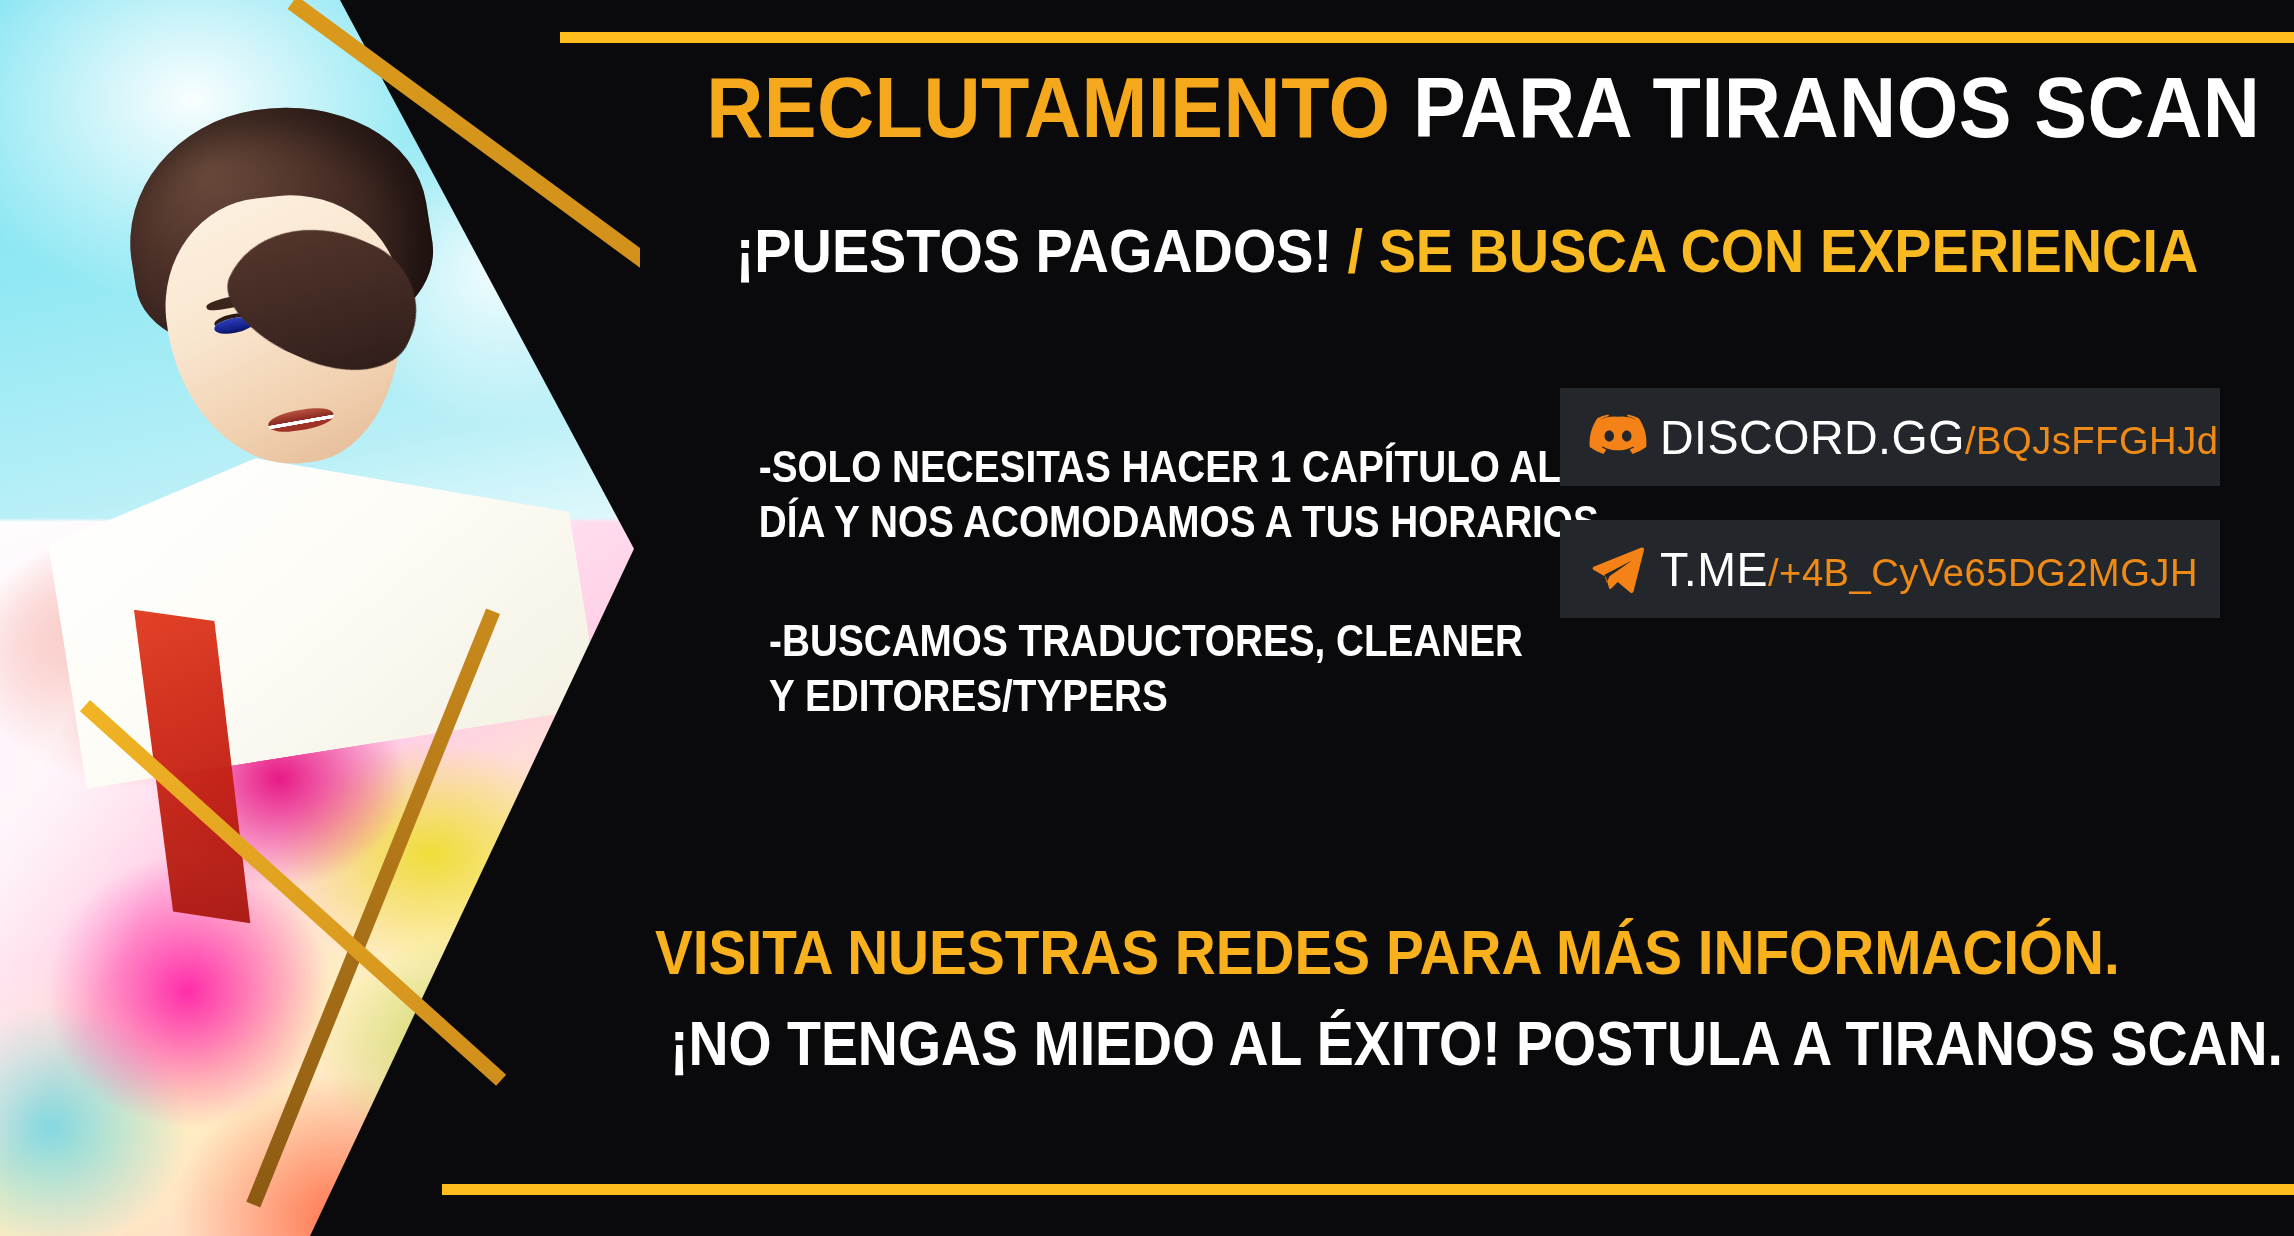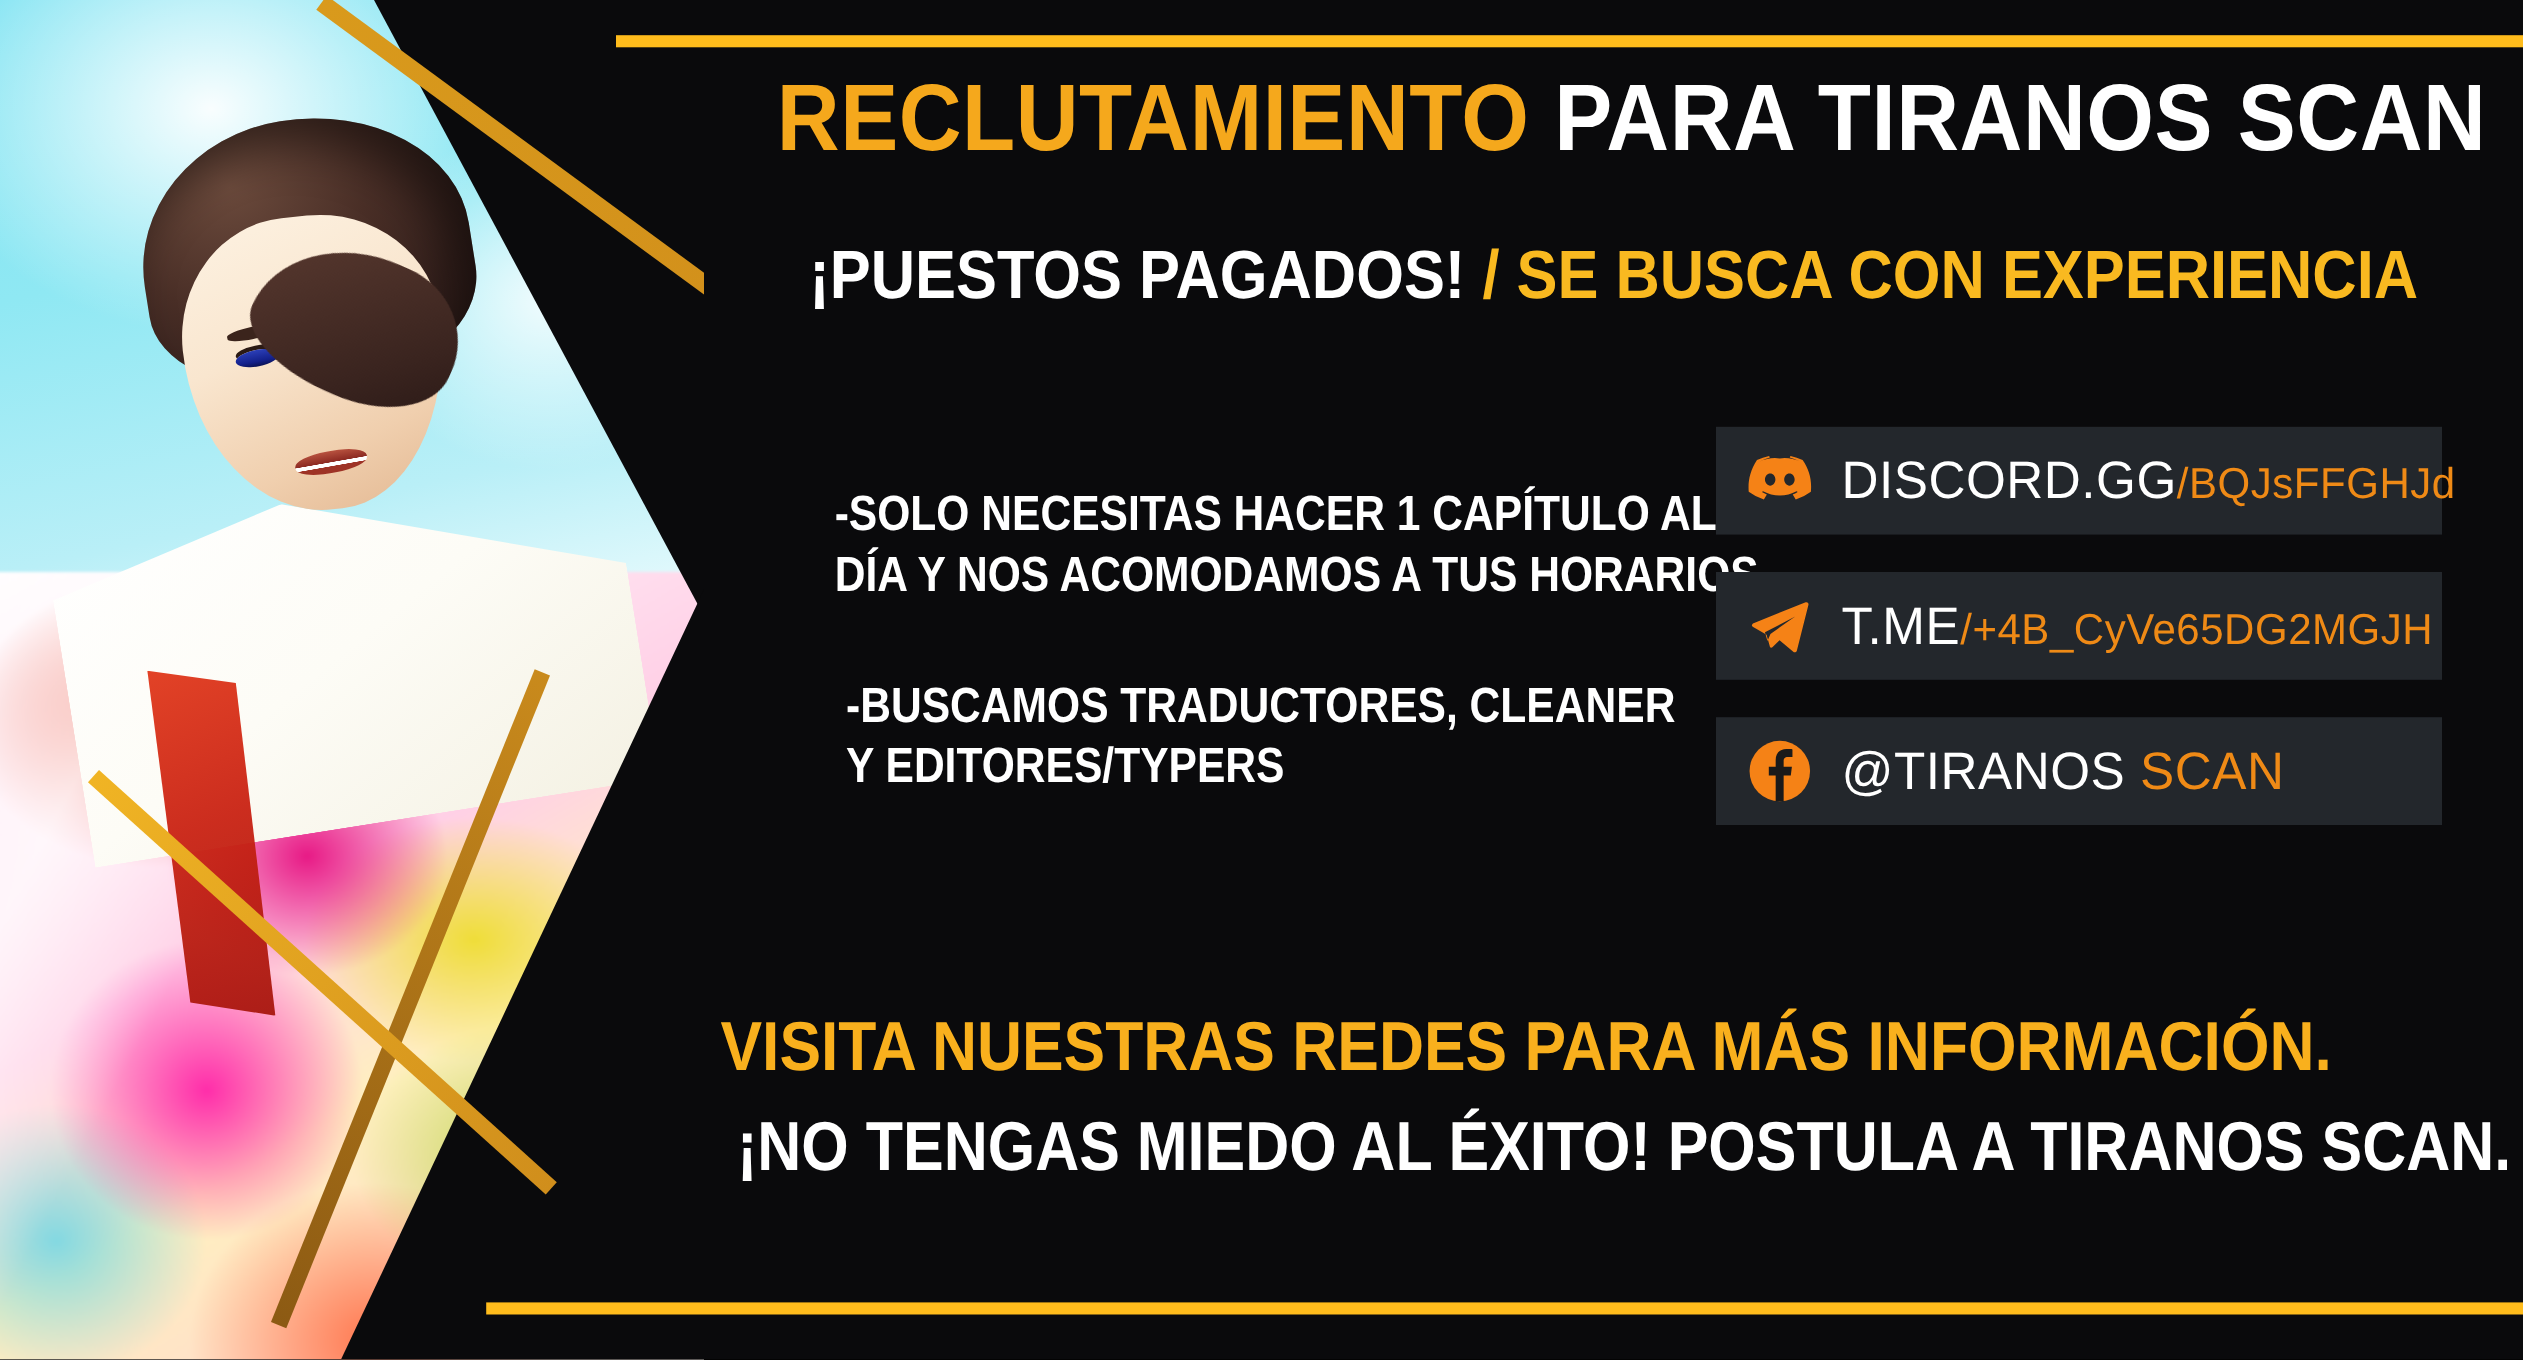--- a/index.html
+++ b/index.html
@@ -104,21 +104,21 @@
 
   
   .bullets{position:absolute;left:700px;top:440px;width:840px;text-align:center;}
   .bullet{color:#fff;font-weight:700;font-size:45px;line-height:1.22;
      transform:scaleX(.86);transform-origin:center top;white-space:nowrap;}
   .bullet.b2{margin-top:64px;text-align:left;padding-left:12px;}
   .bullet .ln{display:block;}
 
   
   .contacts{position:absolute;left:1560px;top:388px;width:660px;}
-  .contact{display:flex;align-items:center;gap:26px;
+  .contact{display:flex;align-items:center;gap:12px;
      background:#23272c;height:98px;padding:0 28px;margin-bottom:34px;}
   .contact .ic{width:60px;height:60px;flex:0 0 60px;display:flex;align-items:center;justify-content:center;}
   .contact .txt{font-size:48px;font-weight:400;letter-spacing:.5px;white-space:nowrap;
      transform:scaleX(.97);transform-origin:left center;}
   .c-white{color:#ffffff;}
   .c-orange{color:#ef8a16;}
   .sm{font-size:.82em;}
 
   
   .cta{position:absolute;left:580px;top:918px;width:1500px;}
@@ -195,31 +195,20 @@
       <span class="ic">
         <svg width="60" height="60" viewBox="0 0 24 24" fill="#f58216">
           <path d="M2 11.2 21.4 3.4c.6-.2 1.2.3 1 1L18.2 21c-.2.6-.9.8-1.3.4l-5-4.2-2.6 2.6c-.3.3-.8.2-.9-.2l-1.2-4.4L2.3 12.4c-.6-.2-.6-1 0-1.2Zm6.6 3.7 9-6.3-11 5.7.9 3.2Z"></path>
         </svg>
       </span>
       <span class="txt">
         <span class="c-white">T.ME</span><span class="c-orange sm">/+4B_CyVe65DG2MGJH</span>
       </span>
     </div>
 
-    <div class="contact">
-      <span class="ic">
-        <svg width="60" height="60" viewBox="0 0 24 24">
-          <circle cx="12" cy="12" r="11" fill="#f58216"></circle>
-          <path d="M13.4 23V13.6h2.6l.4-3.2h-3V8.4c0-.9.3-1.5 1.6-1.5h1.6V4.1C16.3 4 15.4 4 14.4 4c-2.3 0-3.9 1.4-3.9 4v2.4H8v3.2h2.5V23h2.9Z" fill="#1a1a1a"></path>
-        </svg>
-      </span>
-      <span class="txt">
-        <span class="c-white">@TIRANOS</span>&nbsp;<span class="c-orange">SCAN</span>
-      </span>
-    </div>
 
   </div>
 
   <div class="cta">
     <div class="cta1">VISITA NUESTRAS REDES PARA MÁS INFORMACIÓN.</div>
     <div class="cta2">¡NO TENGAS MIEDO AL ÉXITO! POSTULA A TIRANOS SCAN.</div>
   </div>
 
 </div>
 

